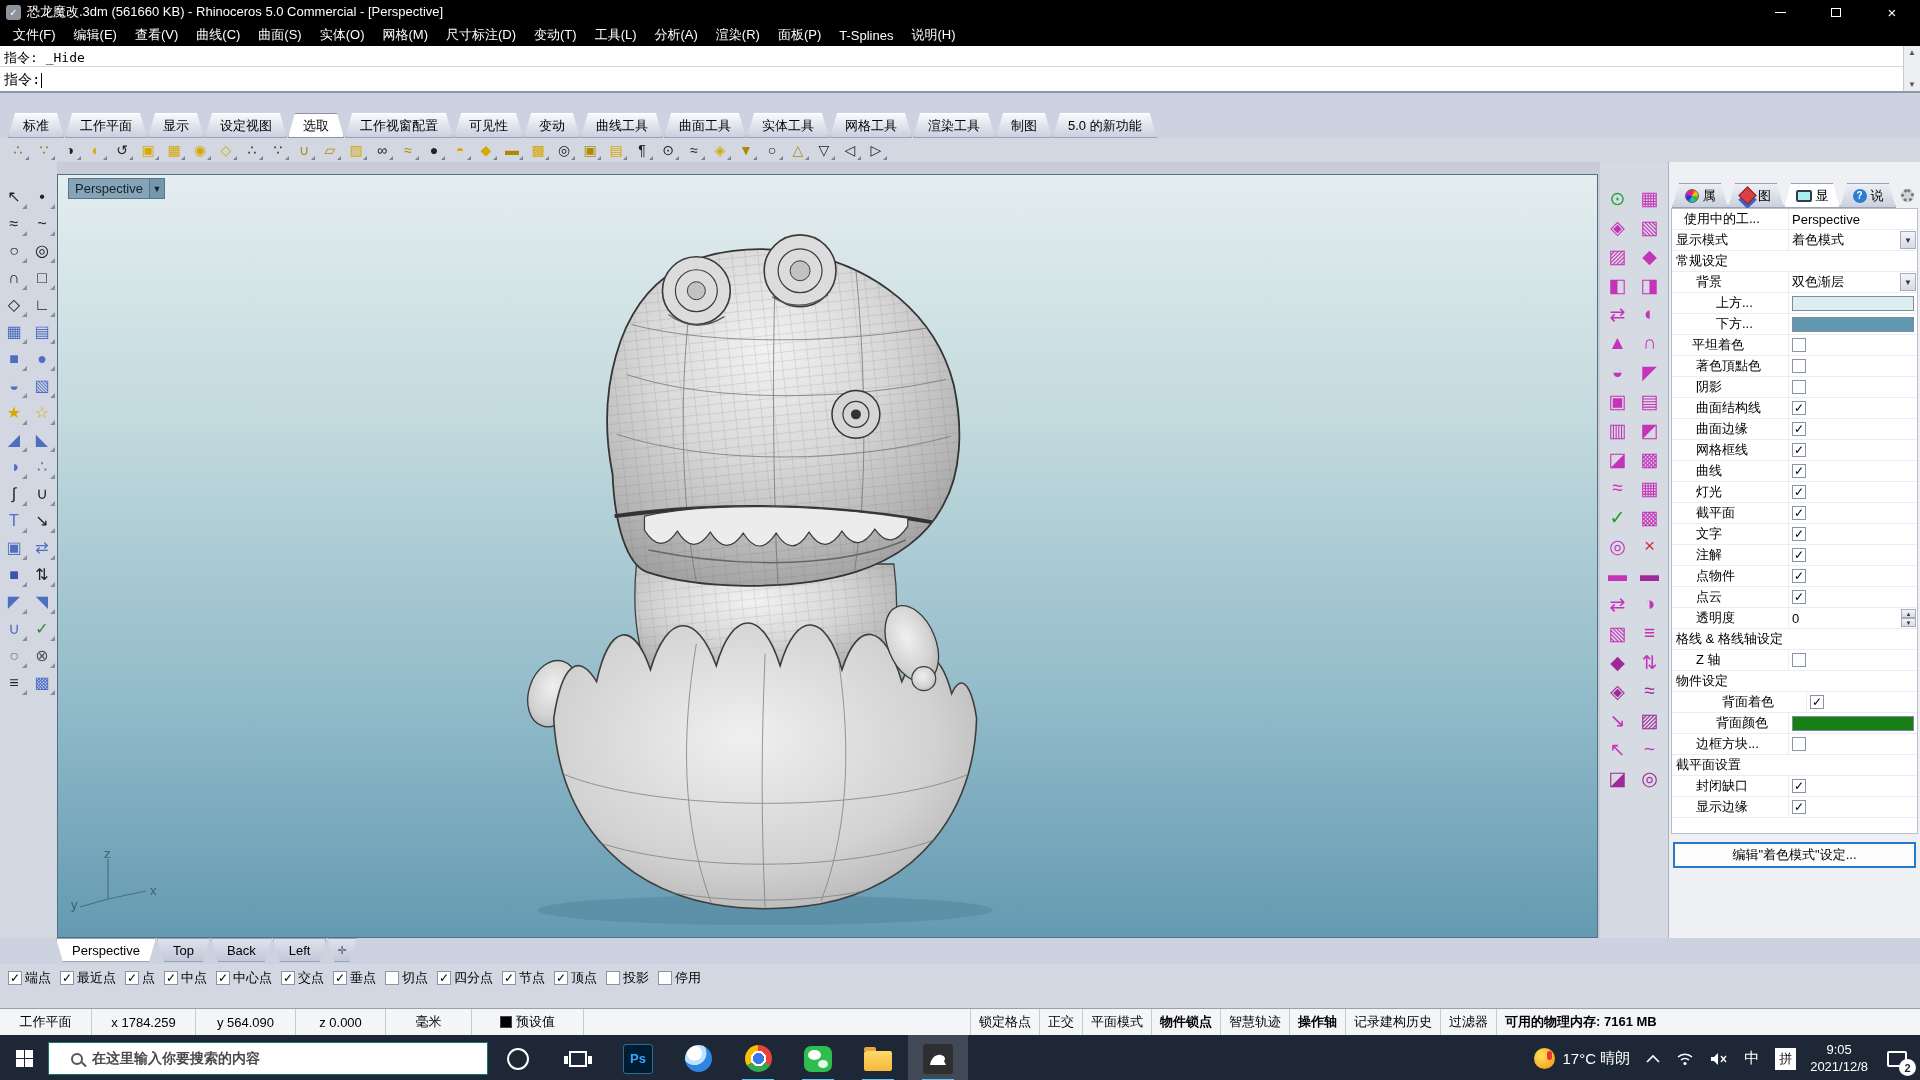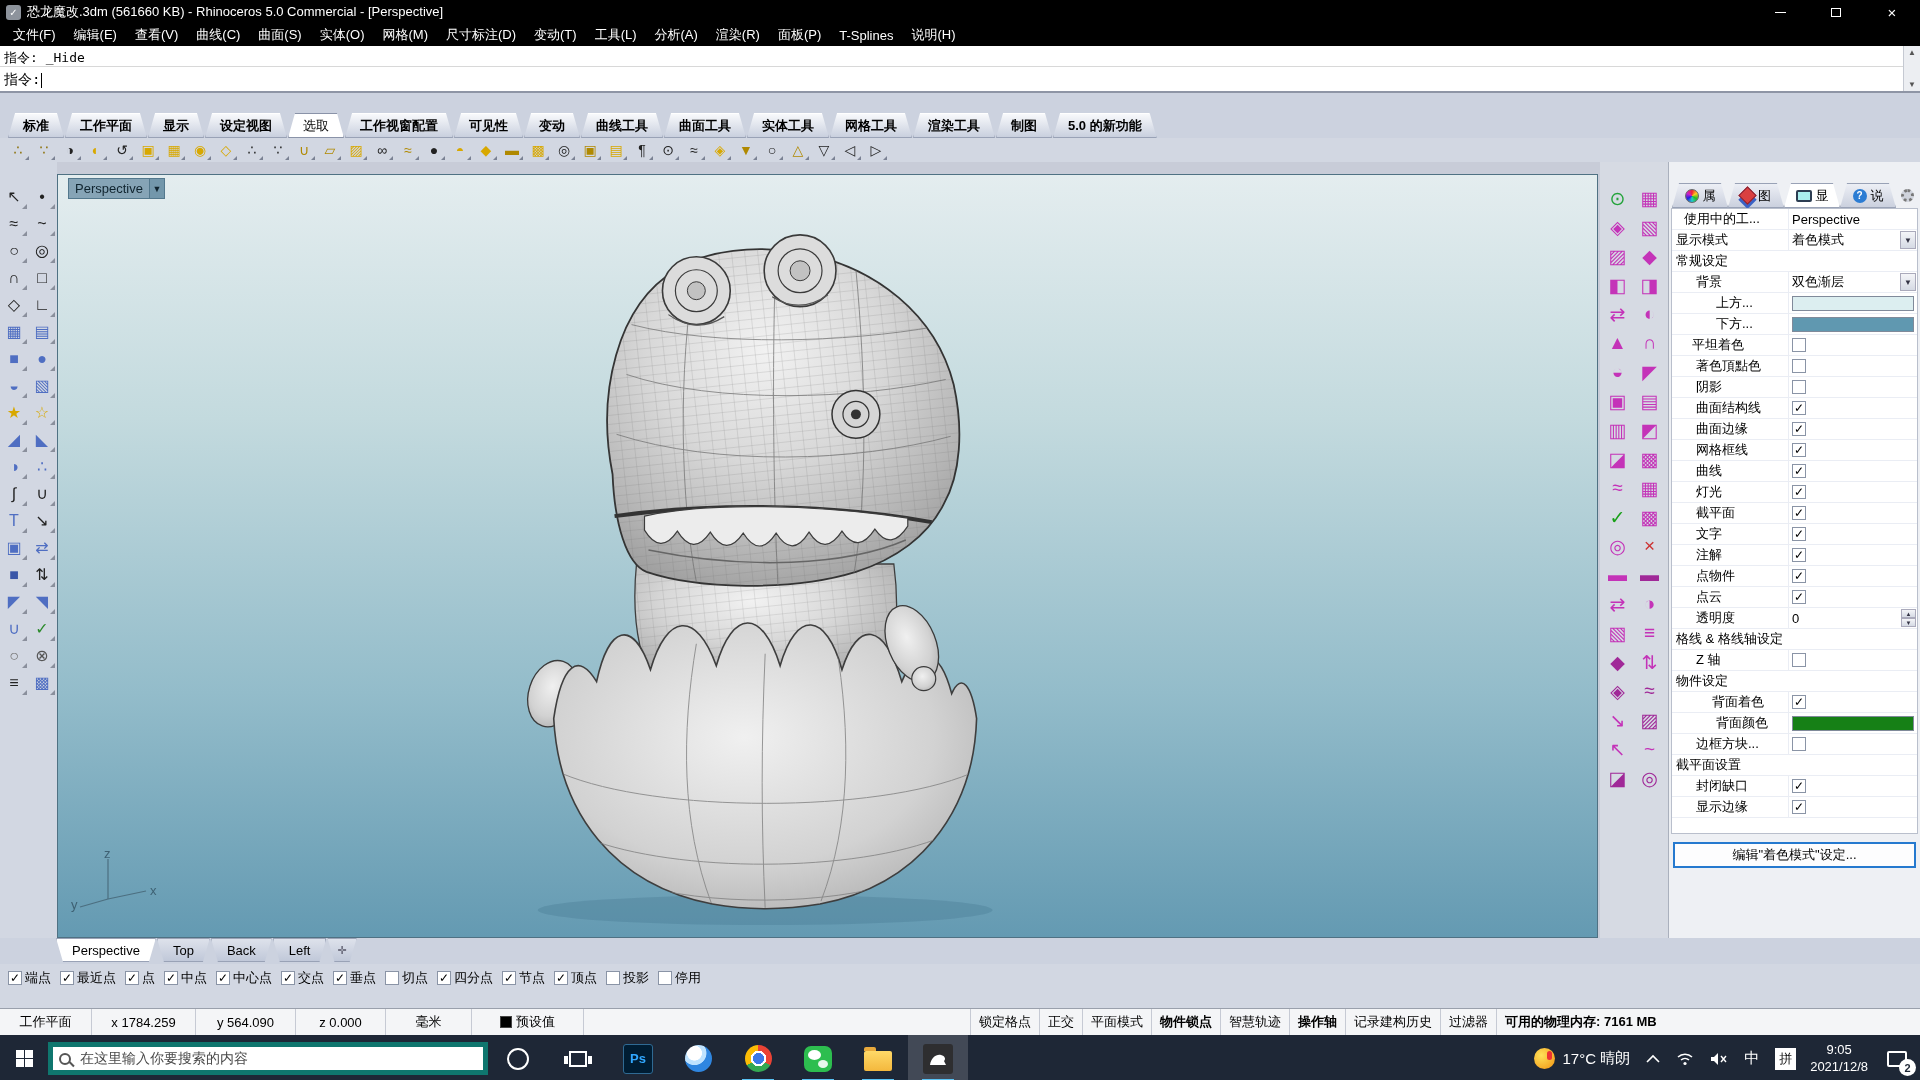--- a/index.html
+++ b/index.html
@@ -22,21 +22,21 @@
   .cmdwrap { position:relative; background:#fff; border-bottom:2px solid #8e95a5; }
   .cmd-history { height:21px; font:13px "DejaVu Sans Mono",monospace; padding:3px 4px; border-bottom:1px solid #d8d8d8; color:#000; }
   .cmd-input { height:24px; font:14px "DejaVu Sans Mono",monospace; padding:4px 4px; color:#000; }
   .caret { display:inline-block; width:1px; height:15px; background:#000; vertical-align:middle; margin-left:1px; }
   .cmd-scroll { position:absolute; right:0; top:0; bottom:0; width:17px; background:#eceef2; border-left:1px solid #c5c9d2; display:flex; flex-direction:column; justify-content:space-between; align-items:center; font-size:8px; color:#555; padding:2px 0; }
 
   
   .tabrow { height:45px; background:#ccd2df; display:flex; align-items:flex-end; padding-left:8px; }
   .rtab { height:25px; padding:0 15px; margin-right:1px; display:flex; align-items:center; font-size:13px; color:#000;
           clip-path:polygon(7px 0, calc(100% - 7px) 0, 100% 100%, 0 100%);
-          background:linear-gradient(#fafbfd,#c7cedd); box-shadow:inset 0 1px 0 #fff, inset 0 0 0 1px #99a2b6;font-weight:bold; }
+          background:linear-gradient(#fafbfd,#c7cedd); box-shadow:inset 0 1px 0 #fff, inset 0 0 0 1px #99a2b6; }
   .rtab.active { background:#fff; box-shadow:inset 0 0 0 1px #8a93a8; font-weight:normal; }
 
   
   .icon-toolbar { height:24px; background:#d2d7e2; display:flex; align-items:center; padding-left:6px; gap:2px; }
   .ticon { width:24px; height:22px; display:flex; align-items:center; justify-content:center; font-size:14px; position:relative; }
   .ticon::after { content:""; position:absolute; right:1px; bottom:1px; border-left:4px solid transparent; border-bottom:4px solid #7b8294; }
 
   
   .main { height:776px; display:flex; }
   .left-toolbar { width:57px; background:#d2d7e2; padding-top:22px; display:grid; grid-template-columns:26px 26px; gap:2px 2px; justify-content:center; align-content:start; }
@@ -104,21 +104,21 @@
   .scell.bold { font-weight:bold; }
   .scell.filler { flex:1; border-right:1px solid #c6cad4; }
   .scell.mem { flex:1.1; justify-content:flex-start; border-right:none;font-weight:bold; }
   .layer-swatch { width:12px; height:12px; background:#000; display:inline-block; margin-right:4px; border:1px solid #444; }
 
   
   .taskbar { height:47px; background:#1e2736; display:flex; align-items:center; color:#fff; }
   .tb-start { width:48px; height:100%; display:flex; align-items:center; justify-content:center; }
   .win-logo { display:grid; grid-template-columns:8px 8px; grid-template-rows:8px 8px; gap:1px; }
   .win-logo span { background:#fff; }
-  .tb-search { width:440px; height:33px; background:#fff; border:5px solid #0f766e; display:flex; align-items:center; gap:9px; padding:0 6px; color:#4a4a4a; font-size:14px; }
+  .tb-search { width:440px; height:33px; background:#fff; border:1px solid #0f766e; display:flex; align-items:center; gap:9px; padding:0 22px; color:#4a4a4a; font-size:14px;font-weight:bold; }
   .mag { width:12px; height:12px; border:2px solid #555; border-radius:50%; position:relative; flex:none; }
   .mag::after { content:""; position:absolute; width:7px; height:2px; background:#555; transform:rotate(45deg); right:-6px; bottom:-2px; }
   .tb-app { width:60px; height:100%; display:flex; align-items:center; justify-content:center; position:relative; }
   .tb-app.running::after { content:""; position:absolute; left:14px; right:14px; bottom:0; height:3px; background:#59c3f5; }
   .tb-app.active-app { background:rgba(255,255,255,.16); }
   .ic-cortana { width:22px; height:22px; border:2px solid #fff; border-radius:50%; }
   .ic-taskview { width:18px; height:16px; border:2px solid #fff; position:relative; }
   .ic-taskview::before { content:""; position:absolute; left:-7px; top:3px; width:4px; height:8px; background:#fff; }
   .ic-taskview::after { content:""; position:absolute; right:-7px; top:3px; width:4px; height:8px; background:#fff; }
   .ic-ps { width:30px; height:30px; background:#001d33; border:1px solid #2f6a93; color:#31a8ff; font-weight:bold; font-size:13px; display:flex; align-items:center; justify-content:center; border-radius:3px; }
@@ -566,21 +566,21 @@
         </div>
         <div class="prow section">格线 &amp; 格线轴设定</div>
         <div class="prow">
           <span class="plabel" style="padding-left: 24px;">Z 轴</span>
           <span class="pval">
             <span class="cb"></span>
           </span>
         </div>
         <div class="prow section">物件设定</div>
         <div class="prow">
-          <span class="plabel" style="padding-left: 40px;">背面着色</span>
+          <span class="plabel" style="padding-left: 32px; margin-left: 18px;">背面着色</span>
           <span class="pval">
             <span class="cb checked"></span>
           </span>
         </div>
         <div class="prow">
           <span class="plabel" style="padding-left: 44px;">背面颜色</span>
           <span class="pval">
             <span class="swatch" style="background: rgb(22, 128, 22);"></span>
           </span>
         </div>

